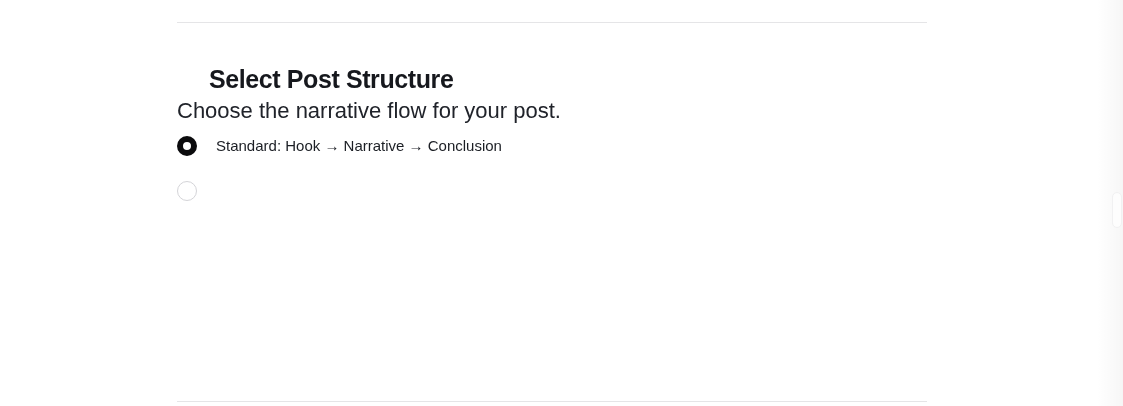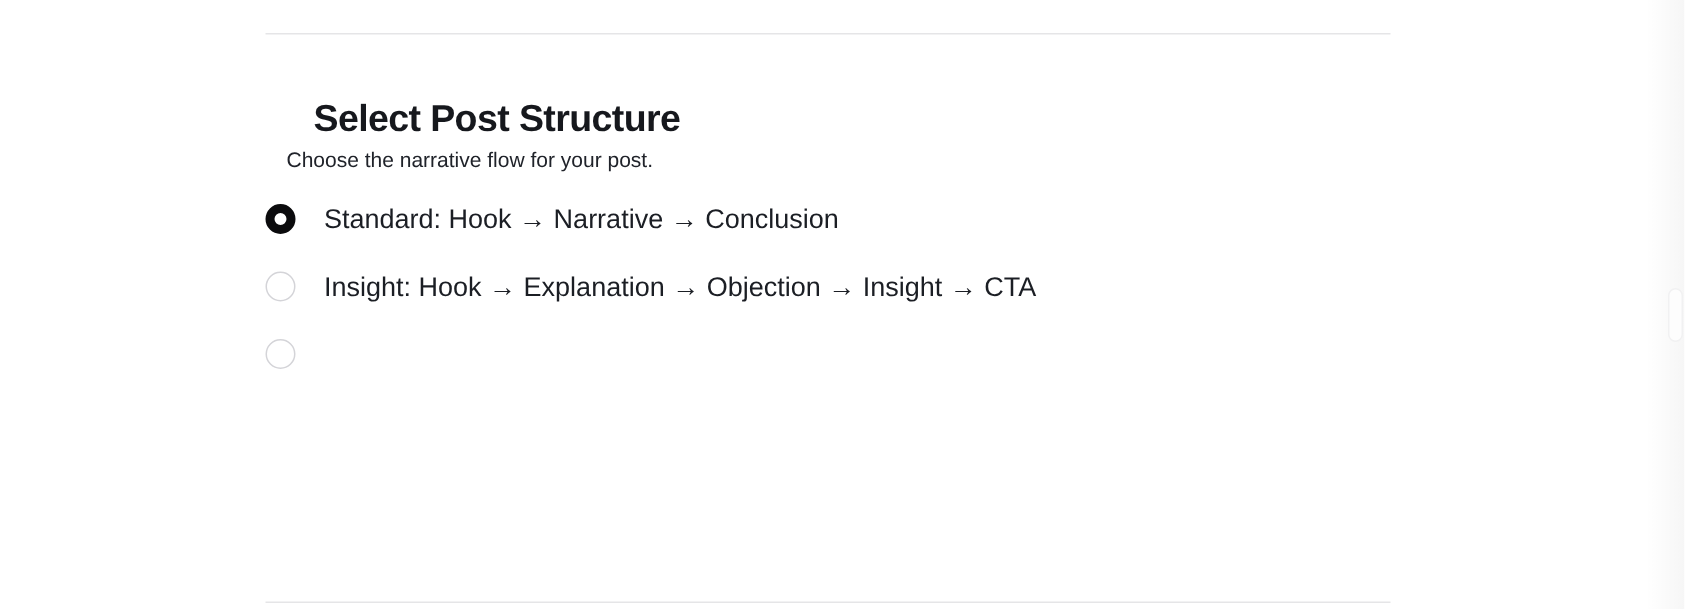--- a/index.html
+++ b/index.html
@@ -29,23 +29,23 @@
     top: 65px;
     font-size: 25px;
     font-weight: 700;
     letter-spacing: -0.4px;
     color: #16181d;
     line-height: 1.15;
     margin-left: 32px;
   }
   .section-subtitle {
     position: absolute;
-    left: 191px;
+    left: 177px;
     top: 98px;
-    font-size: 14px;
+    font-size: 22px;
     font-weight: 400;
     color: #20232a;
     line-height: 1.2;
   }
 
   .options {
     position: absolute;
     left: 177px;
     top: 134px;
     width: 750px;
@@ -63,21 +63,21 @@
     height: 20px;
     border-radius: 50%;
     border: 1px solid #d4d4d8;
     background: #ffffff;
     margin-right: 19px;
   }
   .radio.selected {
     border: 6.5px solid #0b0b0d;
   }
   .option-label {
-    font-size: 18px;
+    font-size: 15px;
     color: #1b1e24;
     line-height: 24px;
     white-space: nowrap;
   }
 
   .right-shade {
     position: absolute;
     top: 0;
     right: 0;
     width: 26px;
@@ -107,24 +107,20 @@
 
   <p class="section-subtitle">Choose the narrative flow for your post.</p>
 
   <div class="options">
 
     <label class="option-row">
       <span class="radio selected"></span>
       <span class="option-label">Standard: Hook → Narrative → Conclusion</span>
     </label>
 
-    <label class="option-row">
-      <span class="radio"></span>
-      <span class="option-label">Insight: Hook → Explanation → Objection → Insight → CTA</span>
-    </label>
 
 
 
     <label class="option-row">
       <span class="radio"></span>
     </label>
 
   </div>
 
   <div class="divider bottom"></div>

